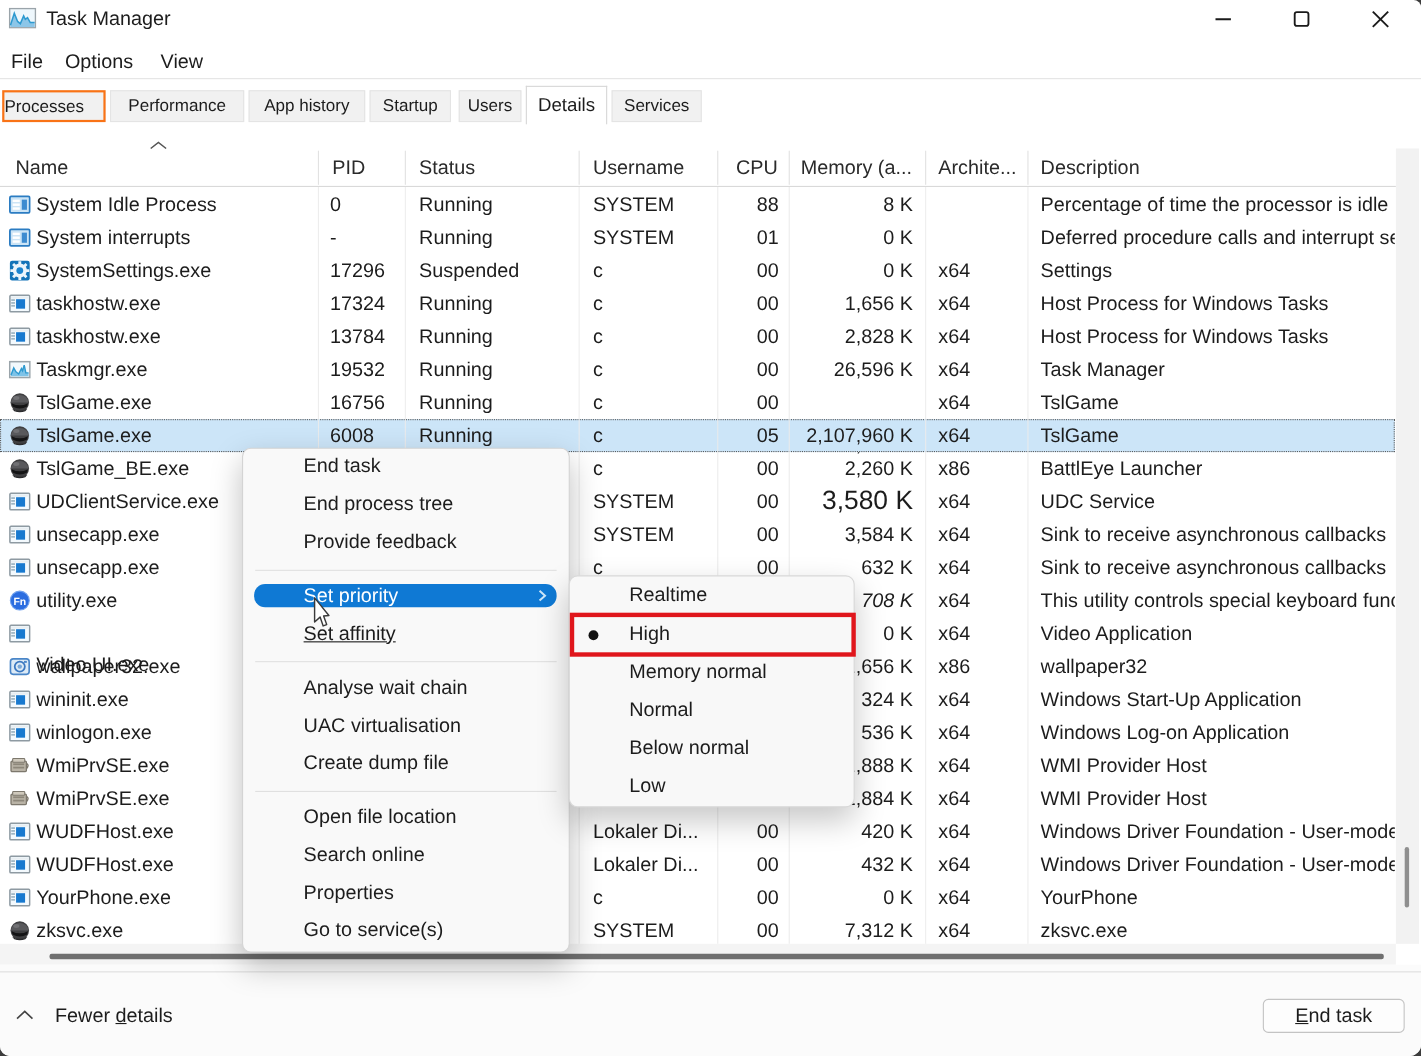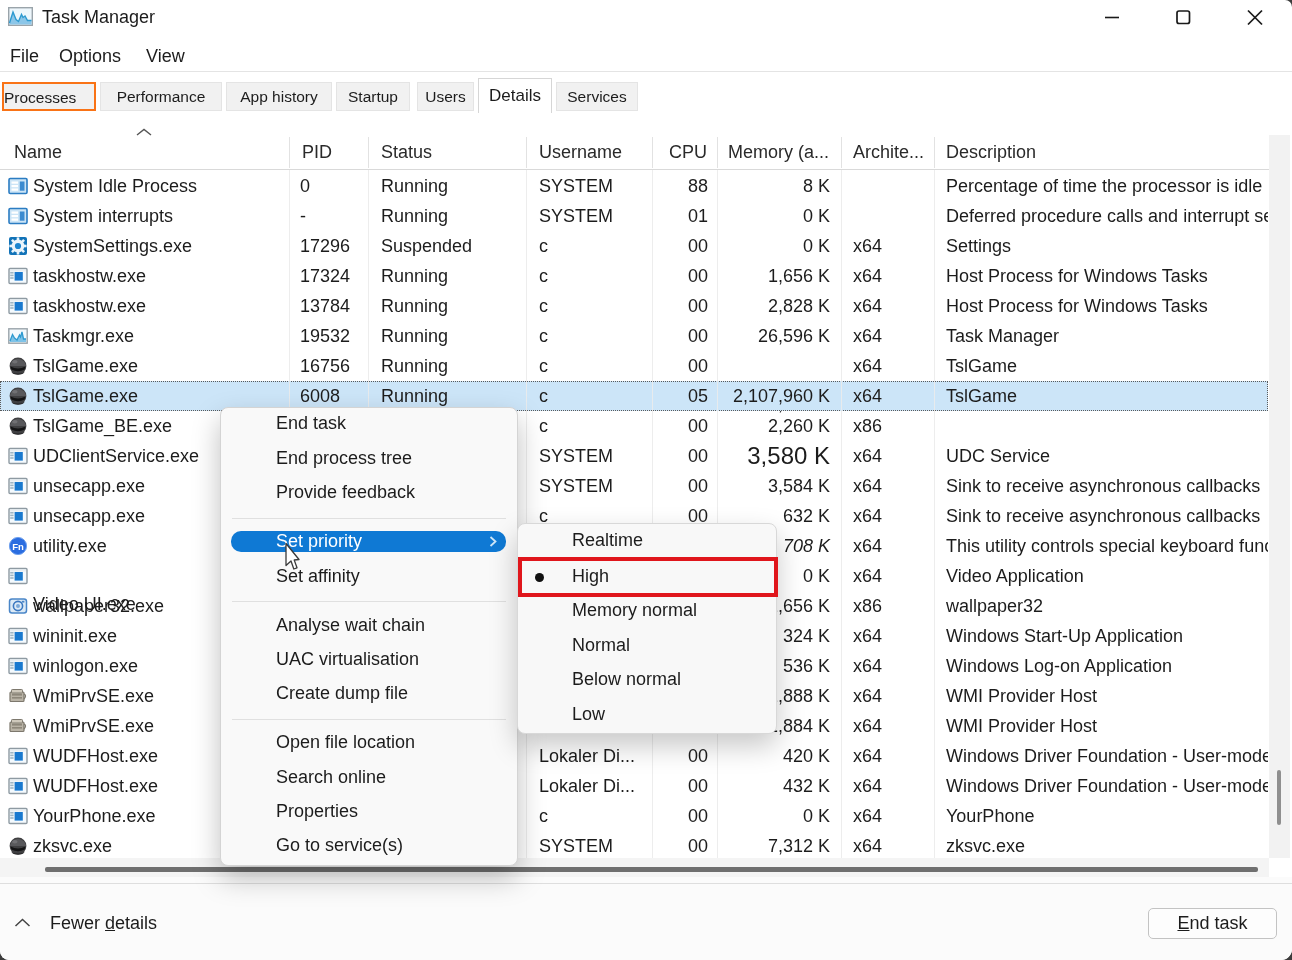--- a/index.html
+++ b/index.html
@@ -190,20 +190,21 @@
       <ellipse cx="6.8" cy="5.8" rx="2.8" ry="1.8" fill="#77777a" opacity="0.8"></ellipse>
       <path d="M3 15.5 Q10 19.5 17 15.5 L15 17.8 Q10 19.6 5 17.8 Z" fill="#2a2a2c"></path>
     </svg>
     <div class="t" style="left:33px;top:411px;height:30px;line-height:30px;font-size:18px;max-width:253px;overflow:hidden;">TslGame_BE.exe</div>
     <div class="t" style="left:300px;top:411px;height:30px;line-height:30px;font-size:18px;">6020</div>
     <div class="t" style="left:381px;top:411px;height:30px;line-height:30px;font-size:18px;">Running</div>
     <div class="t" style="left:539px;top:411px;height:30px;line-height:30px;font-size:18px;">c</div>
     <div class="t" style="right:584px;top:411px;height:30px;line-height:30px;font-size:18px;">00</div>
     <div class="t" style="right:462px;top:411px;height:30px;line-height:30px;font-size:18px;">2,260 K</div>
     <div class="t" style="left:853px;top:411px;height:30px;line-height:30px;font-size:18px;">x86</div>
+    <div class="t" style="left:946px;top:411px;height:30px;line-height:30px;font-size:18px;width:322px;overflow:hidden;">BattlEye Launcher</div>
 <svg style="position:absolute;left:8px;top:446px" width="20" height="20" viewBox="0 0 20 20">
       <rect x="1" y="2.5" width="18" height="15" rx="1" fill="#f4fafe" stroke="#8e9aa2" stroke-width="1.4"></rect>
       <rect x="2" y="3.5" width="16" height="2" fill="#e8eef2"></rect>
       <rect x="2.2" y="6" width="3.4" height="1.6" fill="#9fb6c4"></rect>
       <rect x="2.2" y="8.6" width="3.4" height="1.6" fill="#9fb6c4"></rect>
       <rect x="2.2" y="11.2" width="3.4" height="1.6" fill="#9fb6c4"></rect>
       <rect x="6.6" y="6" width="8.2" height="8.6" fill="#1879cf"></rect>
     </svg>
     <div class="t" style="left:33px;top:441px;height:30px;line-height:30px;font-size:18px;max-width:253px;overflow:hidden;">UDClientService.exe</div>
     <div class="t" style="left:300px;top:441px;height:30px;line-height:30px;font-size:18px;">3248</div>
@@ -436,21 +437,21 @@
 <div style="position:absolute;left:232px;top:601px;width:274px;height:1px;background:#e0e0e0;z-index:11;"></div>
 <div style="position:absolute;left:232px;top:718.5px;width:274px;height:1px;background:#e0e0e0;z-index:11;"></div>
 <div style="position:absolute;left:231px;top:531px;width:275px;height:21px;background:#0f79d4;border-radius:10px;z-index:11;"></div>
 <div class="t" style="left:276px;top:531px;height:21px;line-height:21px;font-size:18px;color:#fff;z-index:12;">Set priority</div>
 <svg style="position:absolute;left:487px;top:535px;z-index:12" width="12" height="13" viewBox="0 0 12 13">
       <path d="M3.5 2 L8.5 6.5 L3.5 11" fill="none" stroke="#cde6f8" stroke-width="1.8"></path>
     </svg>
 <div class="t" style="left:276px;top:413px;font-size:18px;z-index:12;">End task</div>
 <div class="t" style="left:276px;top:447.5px;font-size:18px;z-index:12;">End process tree</div>
 <div class="t" style="left:276px;top:482px;font-size:18px;z-index:12;">Provide feedback</div>
-<div class="t" style="left:276px;top:565.5px;font-size:18px;z-index:12;">Set affinity</div>
+<div class="t" style="left:276px;top:565.5px;font-size:18px;z-index:12;text-decoration:underline;">Set affinity</div>
 <div class="t" style="left:276px;top:614.5px;font-size:18px;z-index:12;">Analyse wait chain</div>
 <div class="t" style="left:276px;top:649px;font-size:18px;z-index:12;">UAC virtualisation</div>
 <div class="t" style="left:276px;top:683px;font-size:18px;z-index:12;">Create dump file</div>
 <div class="t" style="left:276px;top:732px;font-size:18px;z-index:12;">Open file location</div>
 <div class="t" style="left:276px;top:766.5px;font-size:18px;z-index:12;">Search online</div>
 <div class="t" style="left:276px;top:801px;font-size:18px;z-index:12;">Properties</div>
 <div class="t" style="left:276px;top:835px;font-size:18px;z-index:12;">Go to service(s)</div>
 <div style="position:absolute;left:517px;top:523px;width:260px;height:211px;background:#f8f8f8;border:1px solid #d8d8d8;border-radius:8px;box-sizing:border-box;box-shadow:0 12px 28px rgba(0,0,0,0.22);z-index:13;"></div>
 <div class="t" style="left:572px;top:530px;font-size:18px;z-index:14;">Realtime</div>
 <div class="t" style="left:572px;top:565.5px;font-size:18px;z-index:14;">High</div>

